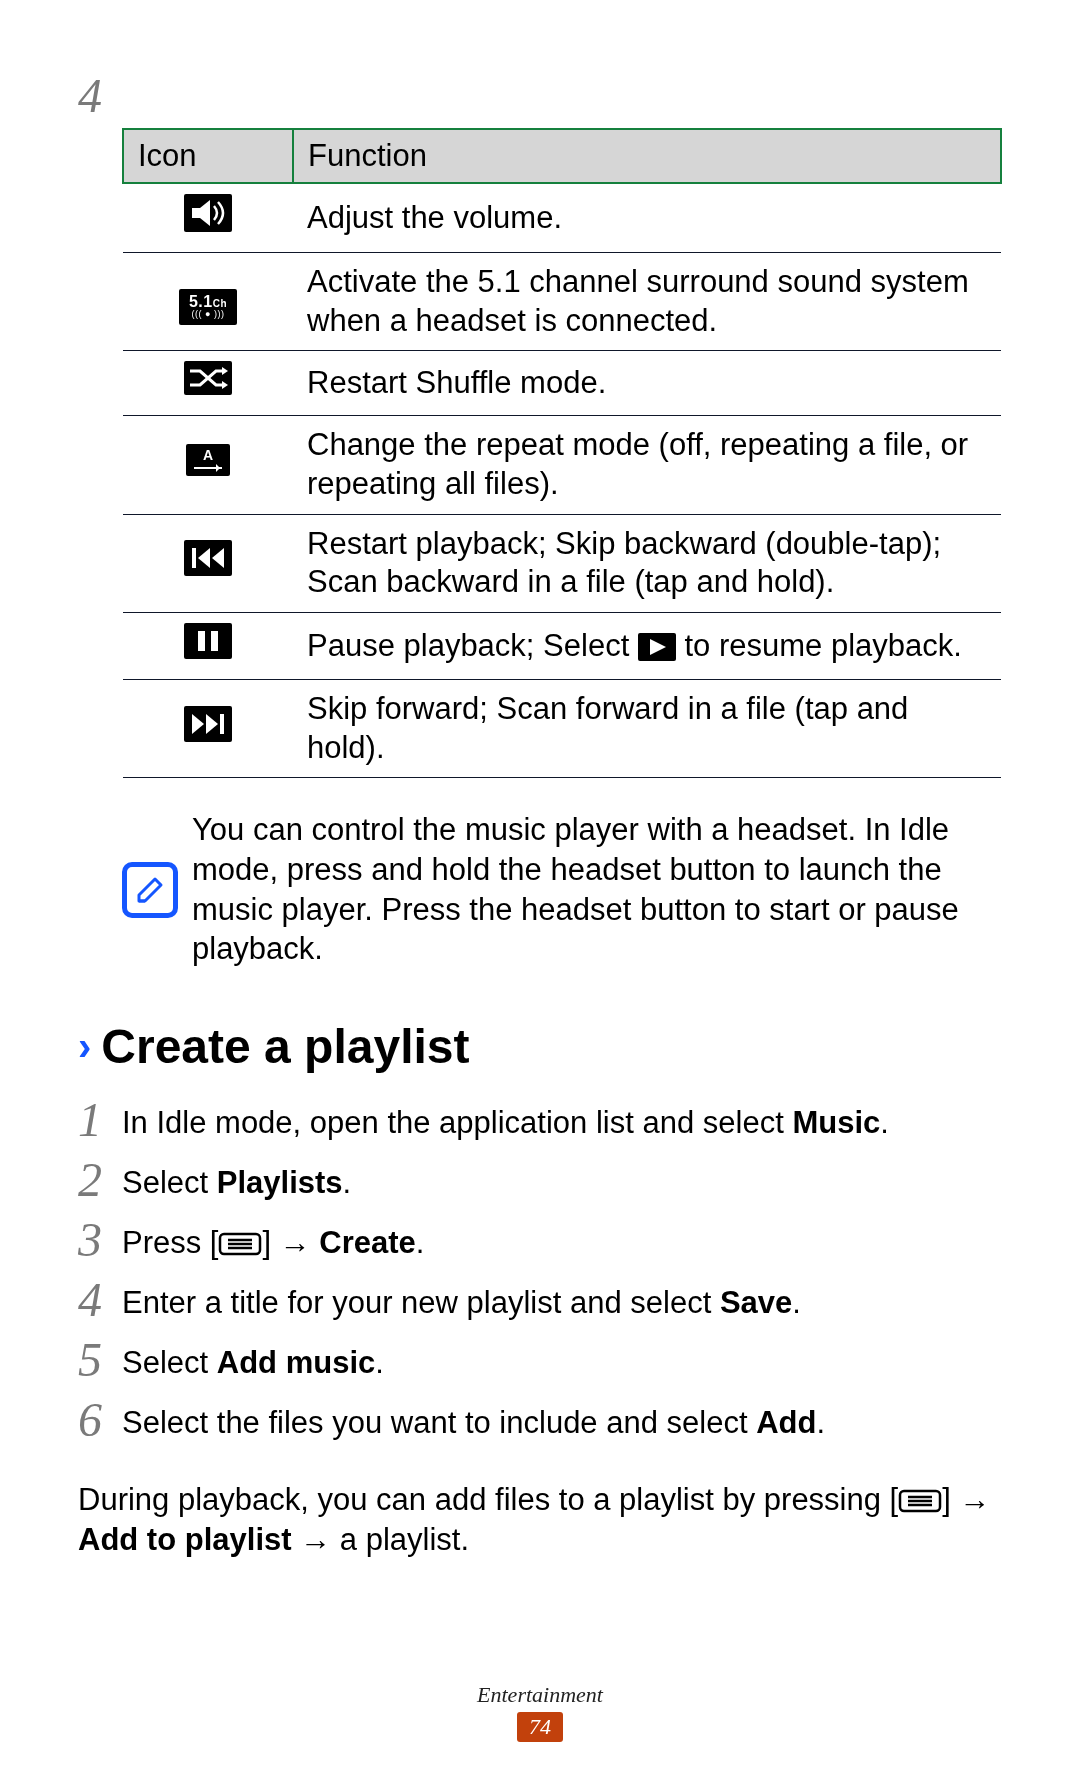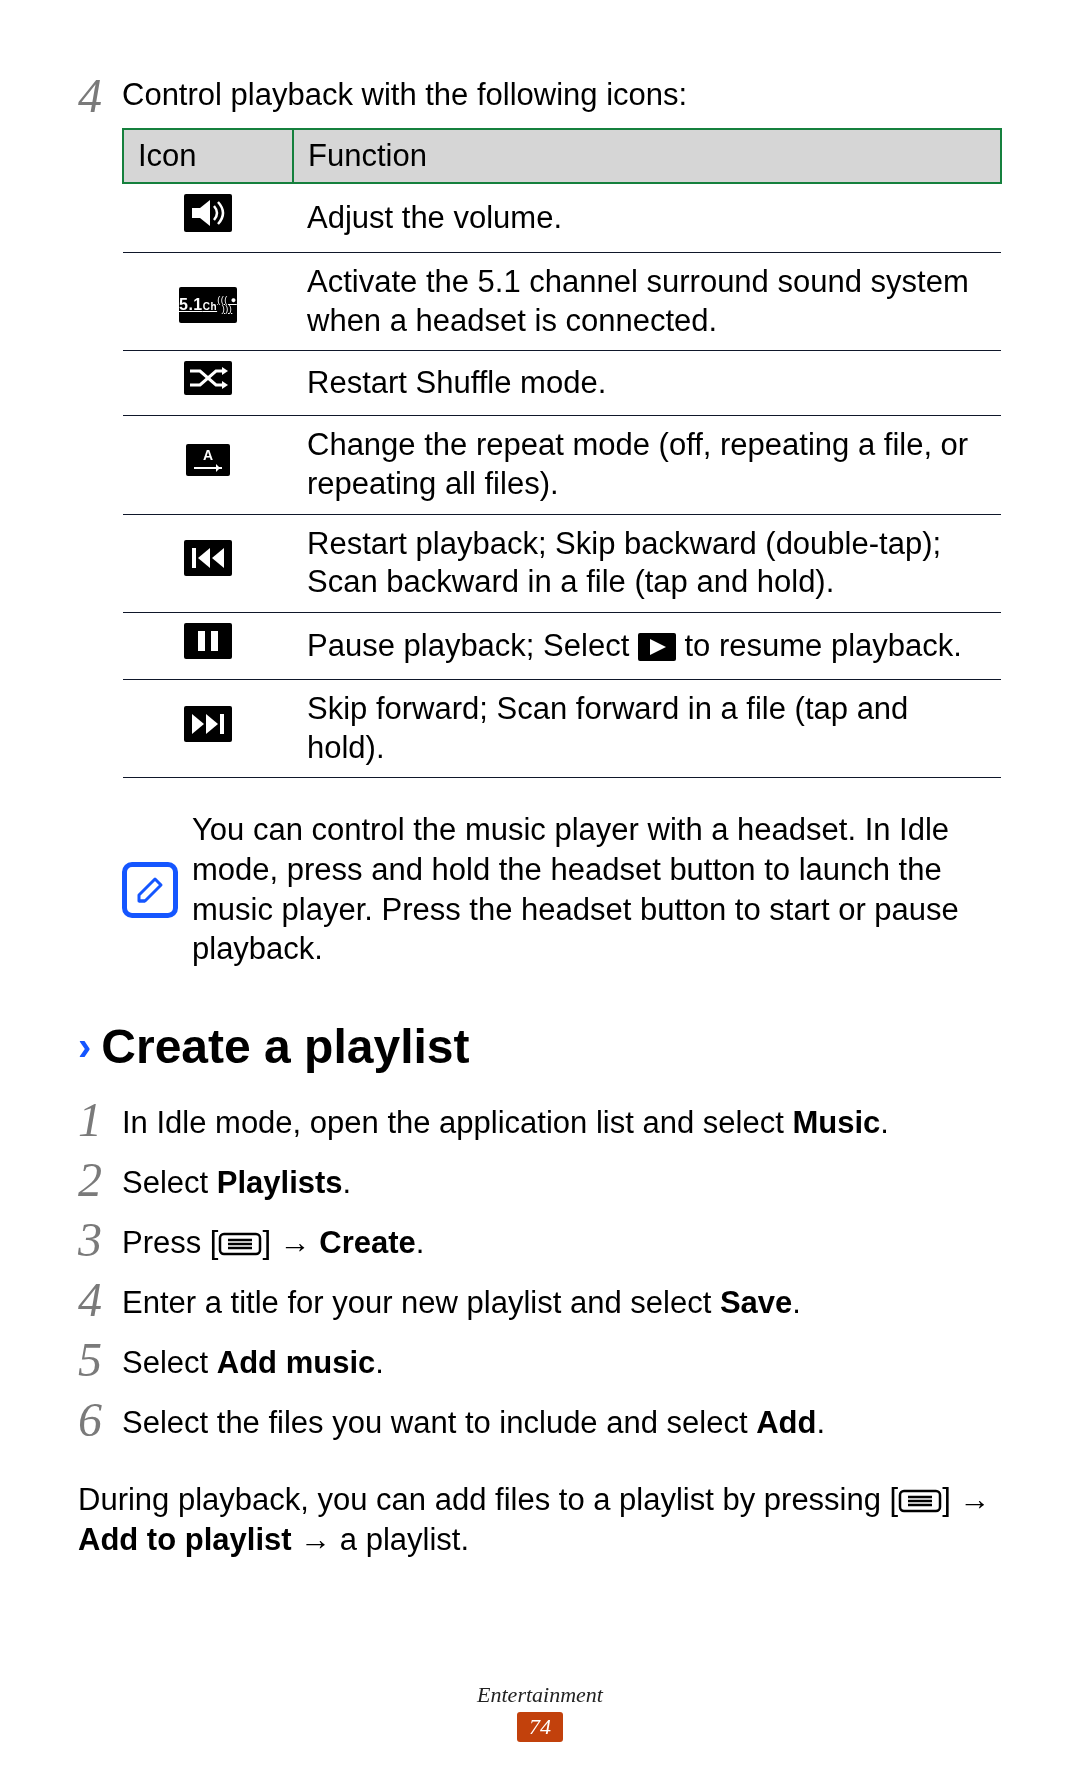--- a/index.html
+++ b/index.html
@@ -25,21 +25,21 @@
     font-size: 31px; line-height: 1.25; padding: 10px 14px;
     border-bottom: 1px solid #0f172a; vertical-align: middle;
   }
   table.icon-table td.icon-cell { text-align: center; width: 170px; }
   .ico {
     display: inline-flex; align-items: center; justify-content: center;
     background: #000; color: #fff; font-size: 20px; line-height: 1;
     border-radius: 2px;
   }
   .ico-vol { width: 48px; height: 38px; }
-  .ico-51  { width: 58px; height: 36px; flex-direction: row; padding: 2px 0; text-decoration: underline; }
+  .ico-51  { width: 58px; height: 36px; flex-direction: column; padding: 2px 0; }
   .ico-51 .t51 { font-size: 16px; font-weight: 700; letter-spacing: 0.5px; }
   .ico-51 .sub { font-size: 9px; letter-spacing: 0.5px; }
   .ico-shuf { width: 48px; height: 34px; }
   .ico-rep  { width: 44px; height: 32px; font-size: 14px; font-weight: 700; position: relative; }
   .ico-rep .bar { position: absolute; left: 8px; right: 8px; bottom: 7px; height: 2px; background: #fff; }
   .ico-rep .bar::after { content:""; position:absolute; right:-2px; top:-3px; border:4px solid transparent; border-left-color:#fff; }
   .ico-prev, .ico-next, .ico-pause, .ico-play { width: 48px; height: 36px; }
   .ico-play-inline { width: 38px; height: 28px; vertical-align: -5px; }
   .note-row { display: flex; align-items: center; margin: 12px 0 50px 44px; }
   .note-icon-wrap {
@@ -67,21 +67,20 @@
     font-family: Georgia, serif; font-size: 22px; padding: 2px 12px; border-radius: 3px;
   }
 </style>
 </head>
 <body>
 
 <div class="page">
 
   <div class="step-row">
     <div class="step-num">4</div>
-    <div class="step-text">Control playback with the following icons:</div>
   </div>
 
   <table class="icon-table">
     <thead>
       <tr>
         <th>Icon</th>
         <th>Function</th>
       </tr>
     </thead>
     <tbody>

